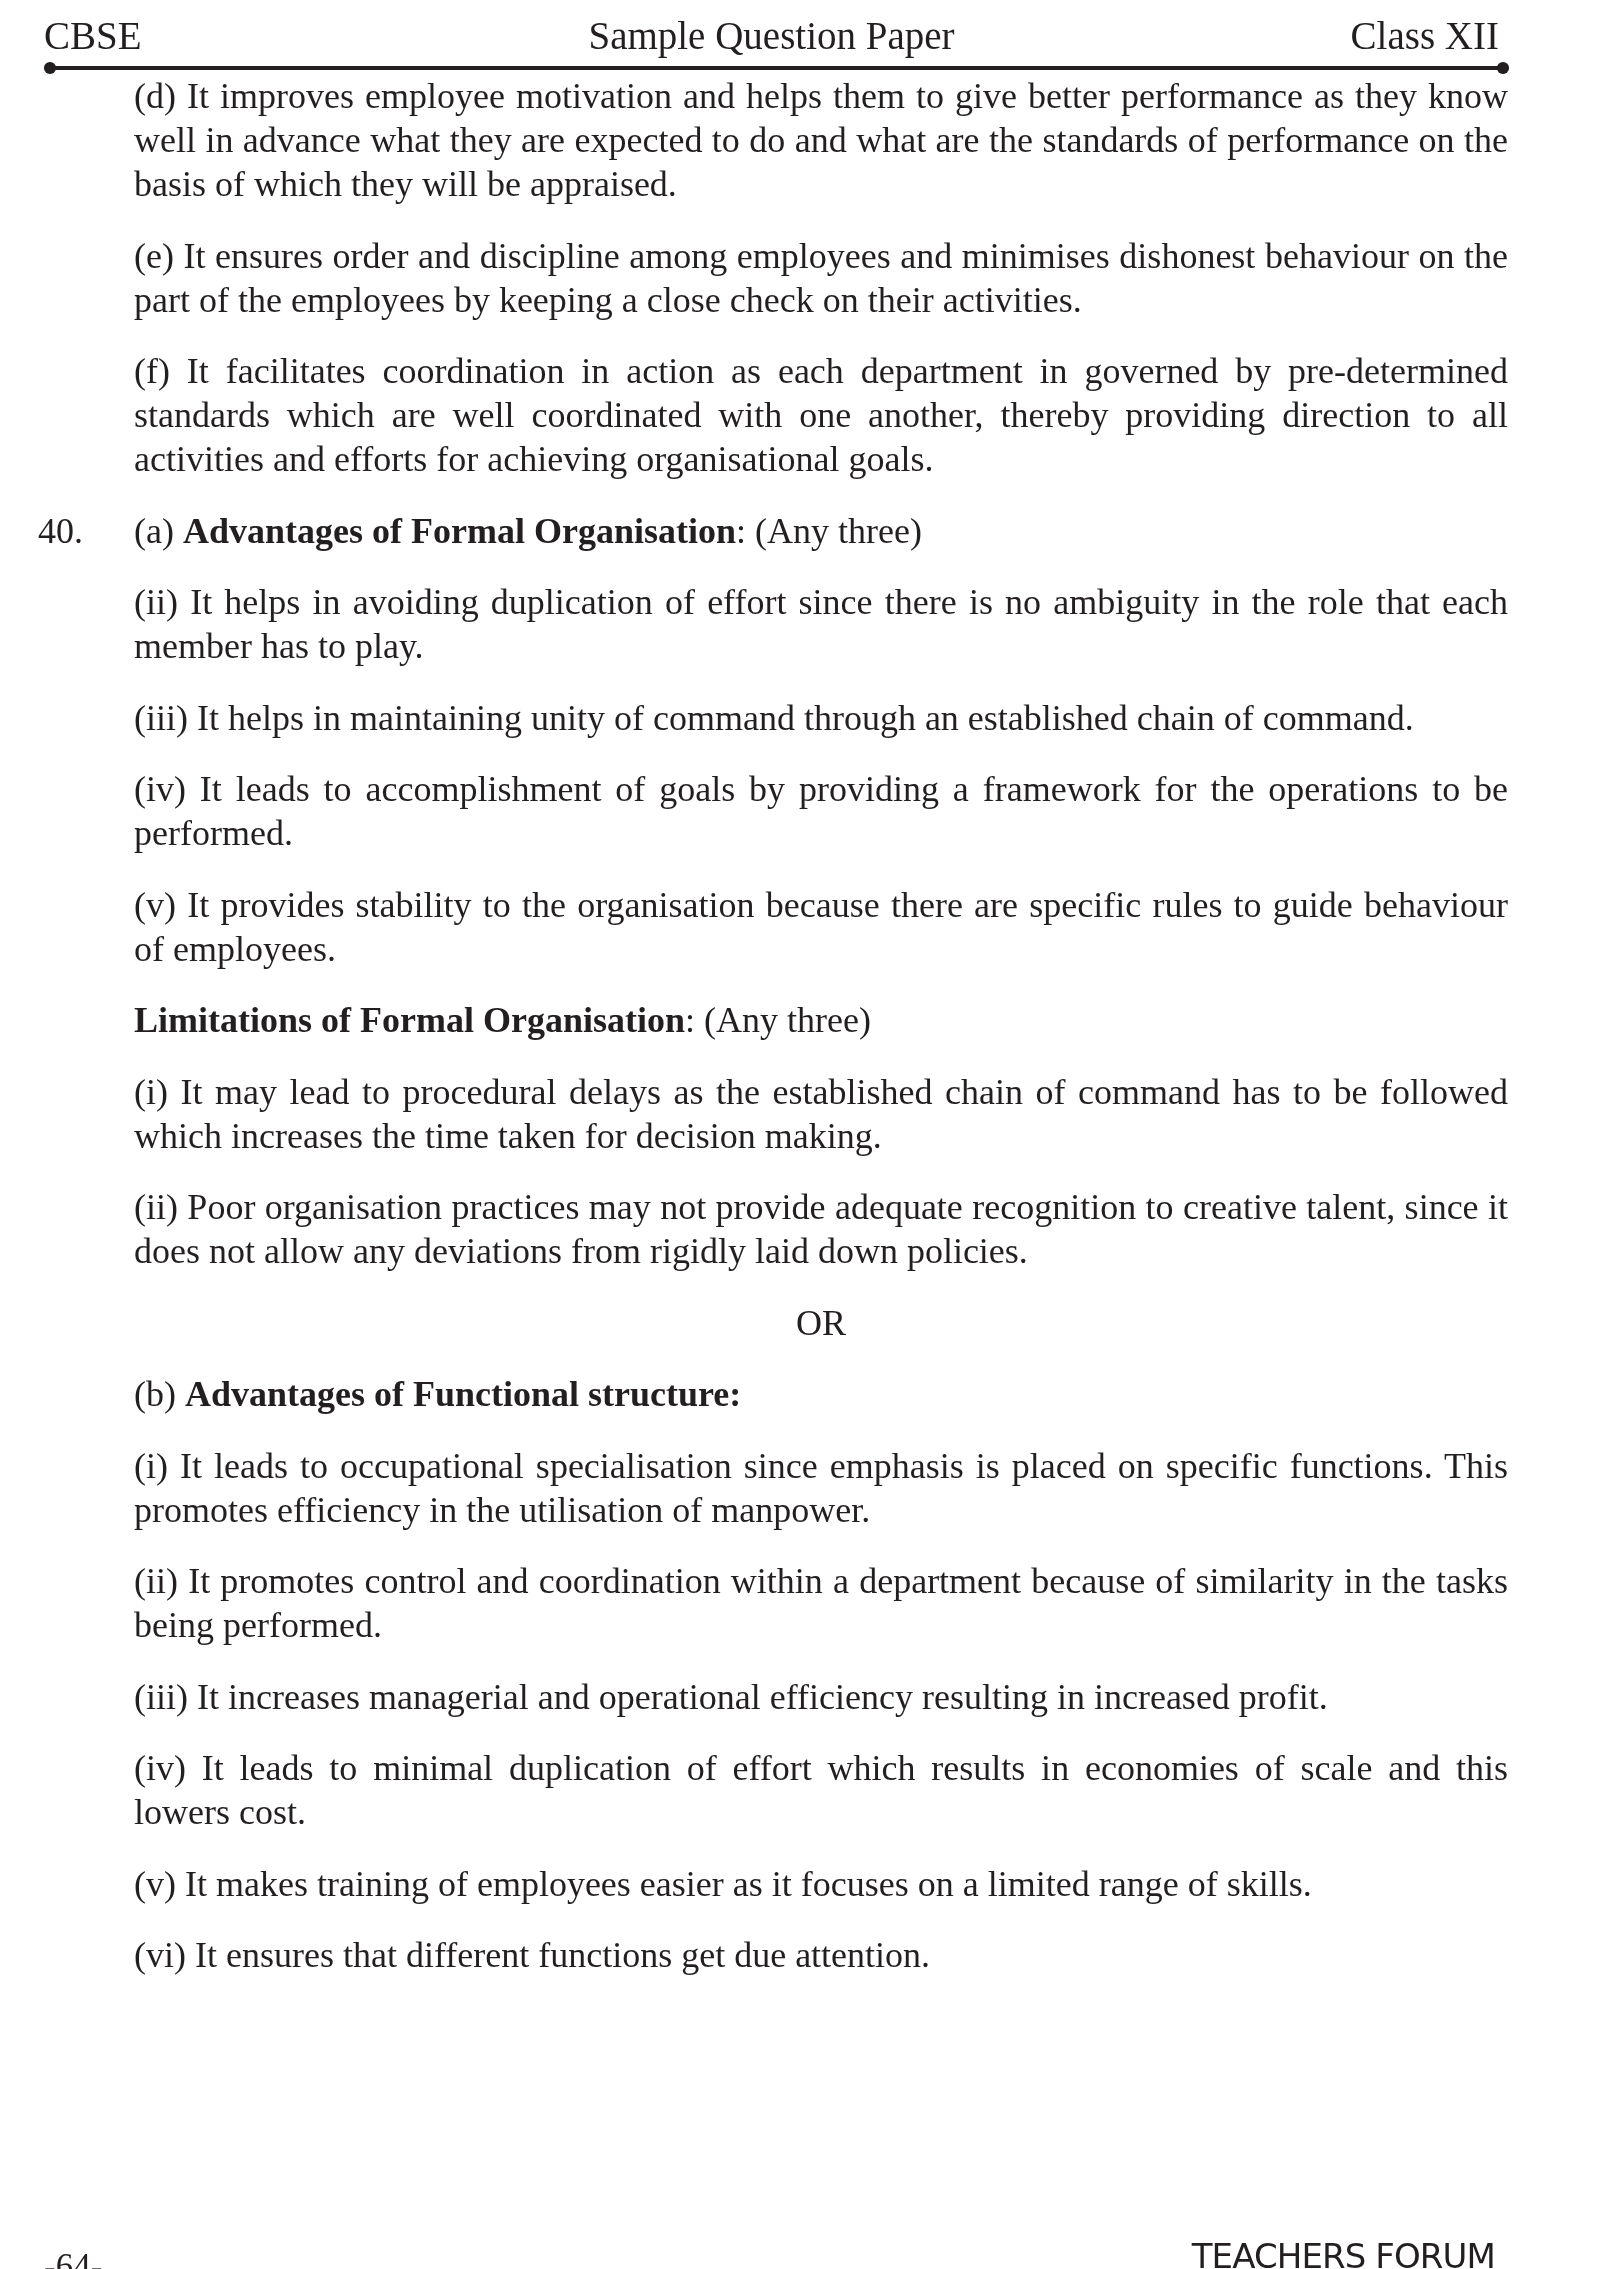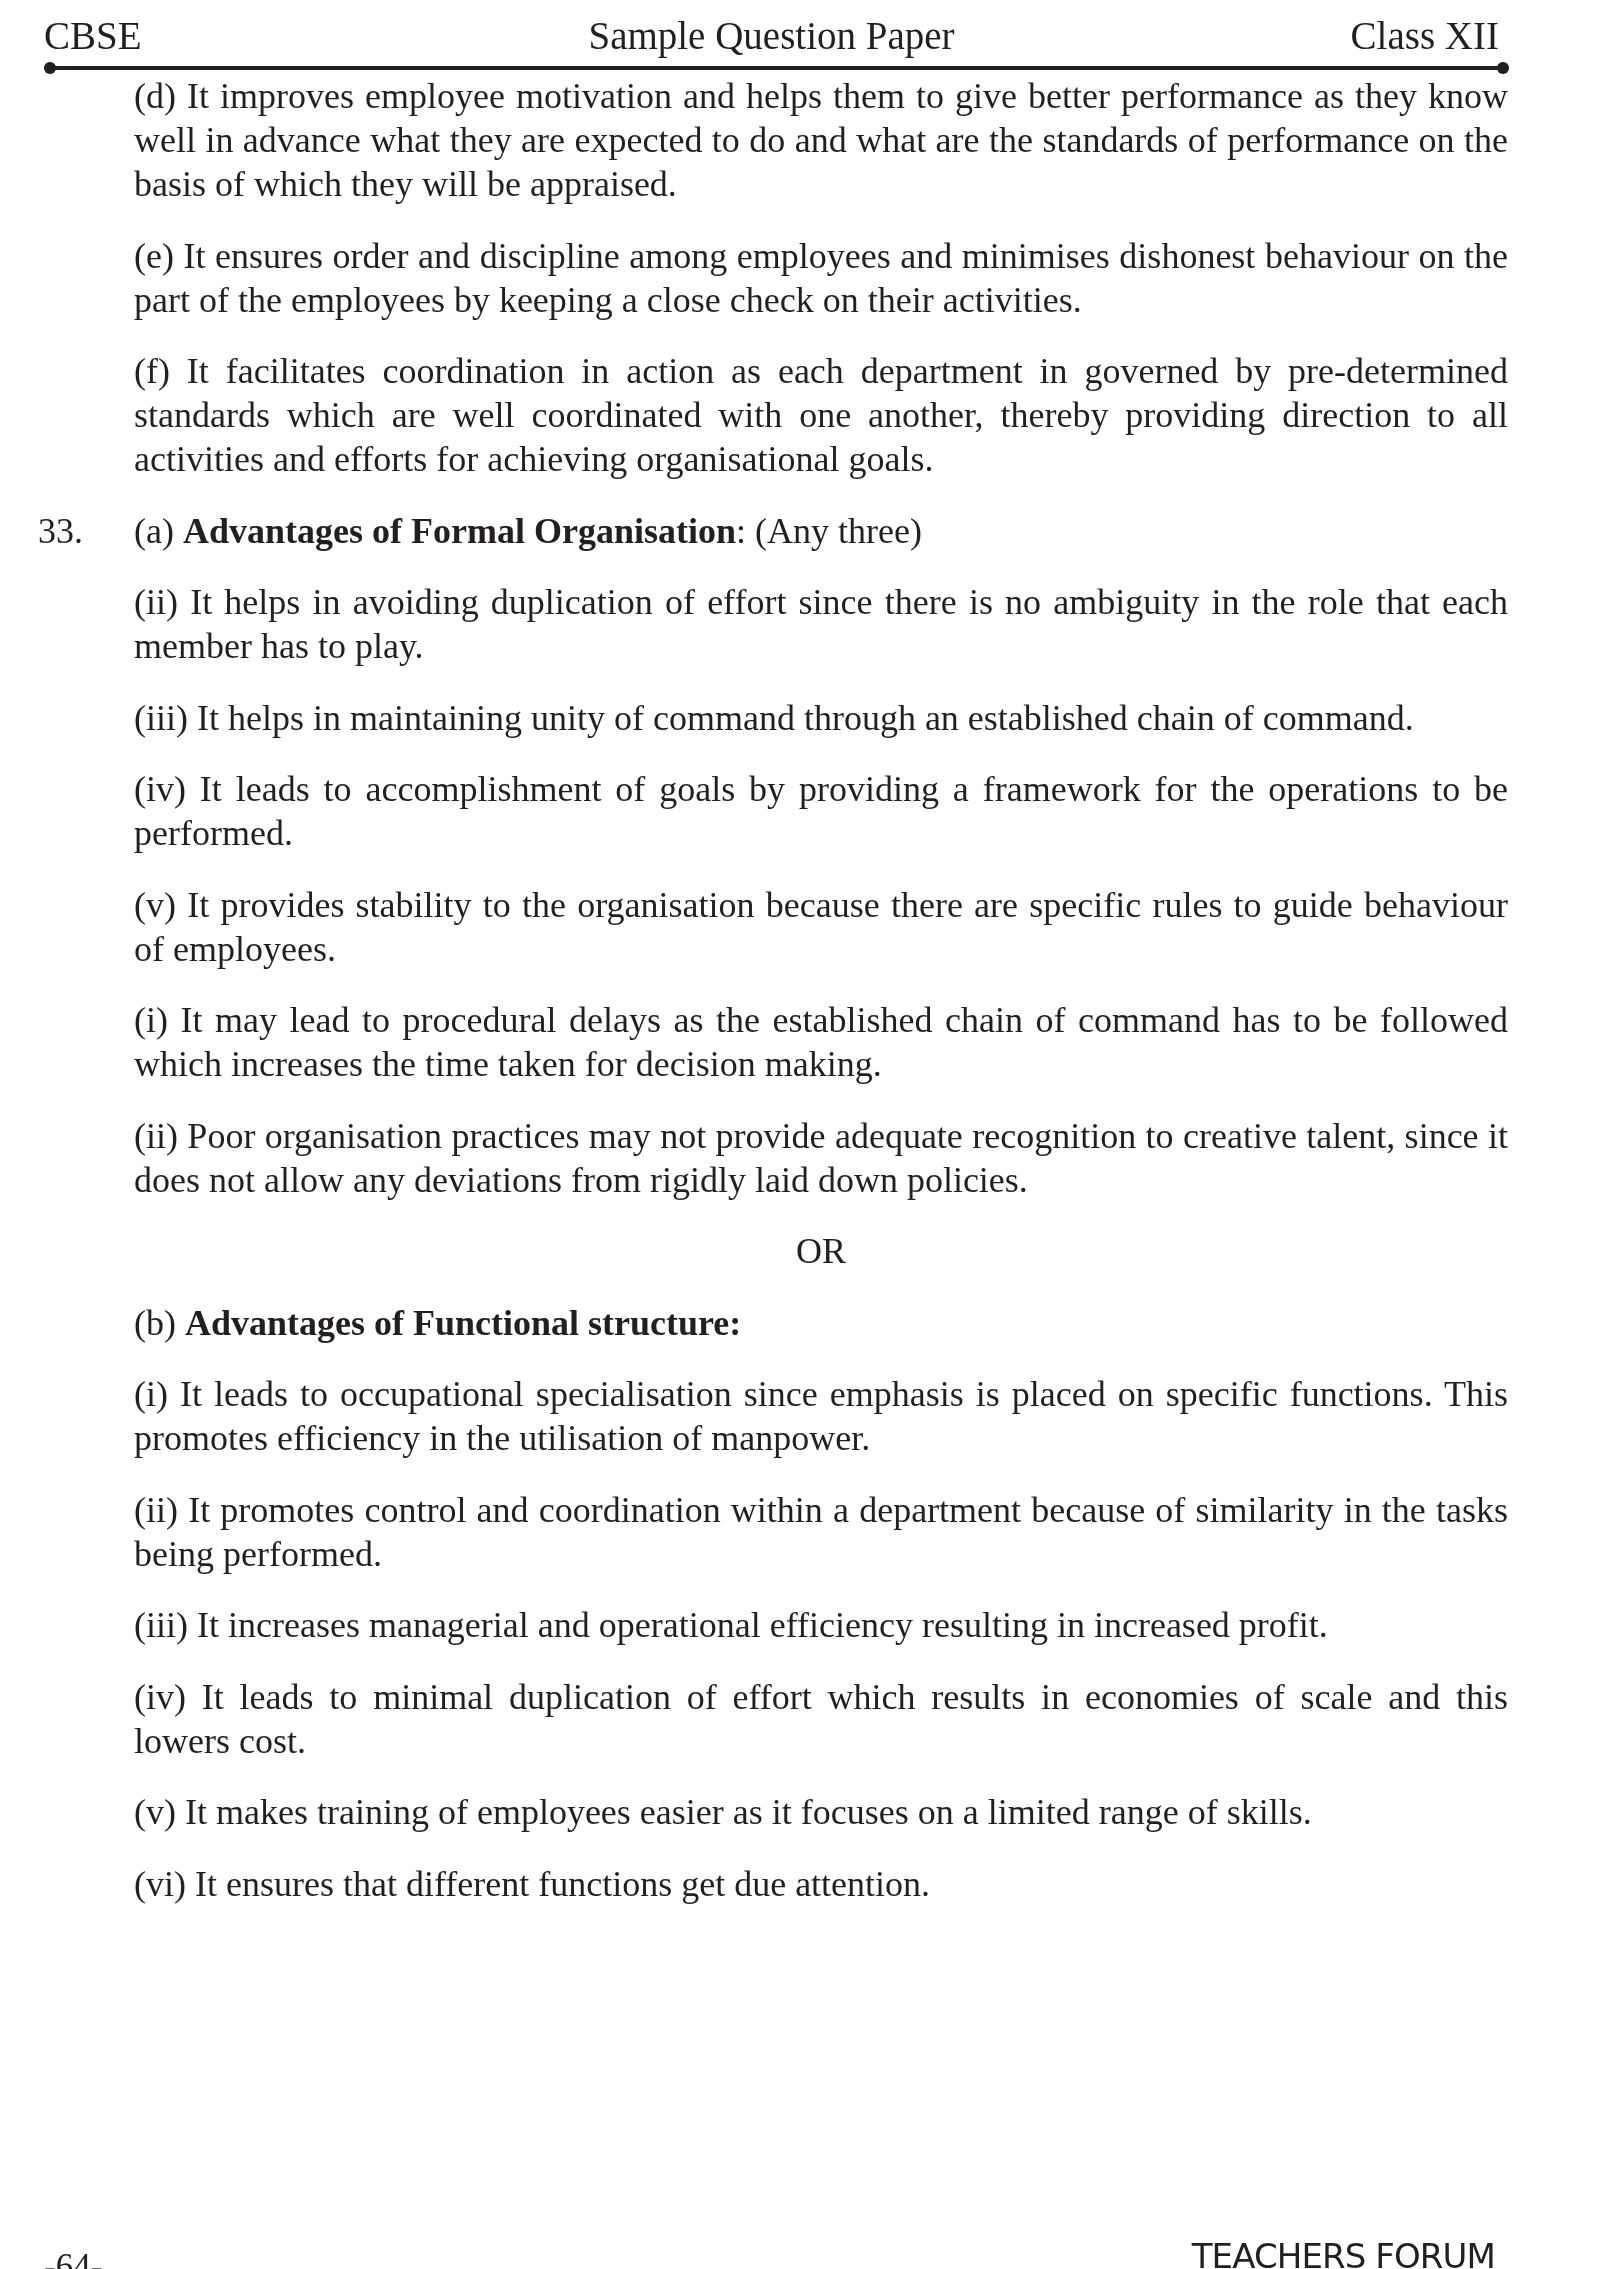--- a/index.html
+++ b/index.html
@@ -29,27 +29,28 @@
 <div class="rule"></div>
 <div class="dot dot-l"></div>
 <div class="dot dot-r"></div>
 
 <div class="body">
   <p class="p">(d) It improves employee motivation and helps them to give better performance as they know well in advance what they are expected to do and what are the standards of performance on the basis of which they will be appraised.</p>
   <p class="p">(e) It ensures order and discipline among employees and minimises dishonest behaviour on the part of the employees by keeping a close check on their activities.</p>
   <p class="p">(f) It facilitates coordination in action as each department in governed by pre-determined standards which are well coordinated with one another, thereby providing direction to all activities and efforts for achieving organisational goals.</p>
 
   <p class="p q">
-    <span class="qnum">33.</span><span>(a) </span><b>Advantages of Formal Organisation</b><span>: (Any three)</span>
+    <span class="qnum">40.</span><span>(a) </span><b>Advantages of Formal Organisation</b><span>: (Any three)</span>
   </p>
   <p class="p">(ii) It helps in avoiding duplication of effort since there is no ambiguity in the role that each member has to play.</p>
   <p class="p">(iii) It helps in maintaining unity of command through an established chain of command.</p>
   <p class="p">(iv) It leads to accomplishment of goals by providing a framework for the operations to be performed.</p>
   <p class="p">(v) It provides stability to the organisation because there are specific rules to guide behaviour of employees.</p>
 
+  <p class="p"><b>Limitations of Formal Organisation</b><span>: (Any three)</span></p>
   <p class="p">(i) It may lead to procedural delays as the established chain of command has to be followed which increases the time taken for decision making.</p>
   <p class="p">(ii) Poor organisation practices may not provide adequate recognition to creative talent, since it does not allow any deviations from rigidly laid down policies.</p>
 
   <p class="or">OR</p>
 
   <p class="p"><span>(b) </span><b>Advantages of Functional structure:</b></p>
   <p class="p">(i) It leads to occupational specialisation since emphasis is placed on specific functions. This promotes efficiency in the utilisation of manpower.</p>
   <p class="p">(ii) It promotes control and coordination within a department because of similarity in the tasks being performed.</p>
   <p class="p">(iii) It increases managerial and operational efficiency resulting in increased profit.</p>
   <p class="p">(iv) It leads to minimal duplication of effort which results in economies of scale and this lowers cost.</p>

